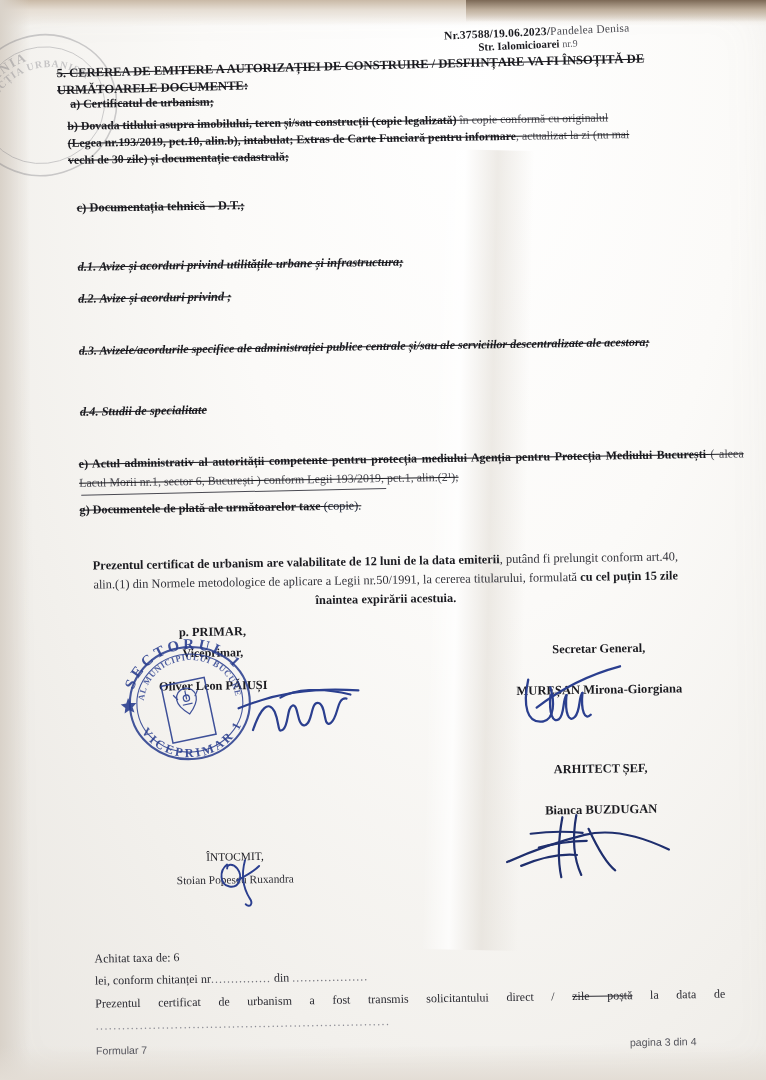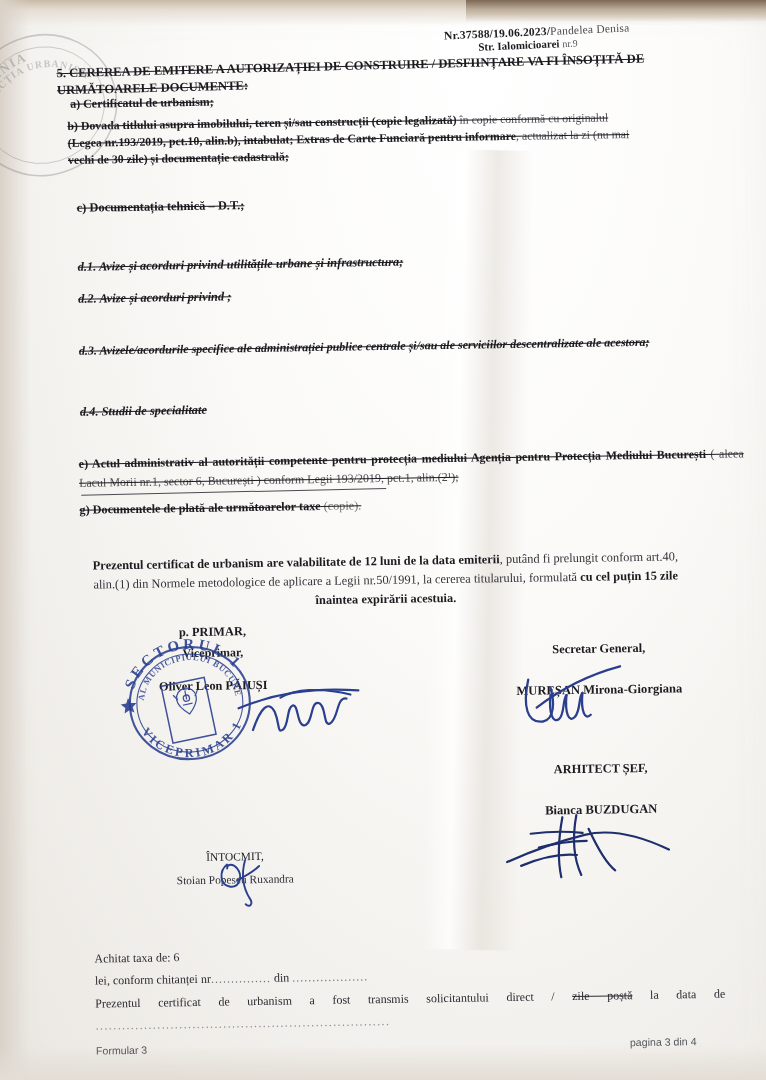--- a/index.html
+++ b/index.html
@@ -99,21 +99,21 @@
 
   #item-e { left: 80px; top: 450px; width: 665px; font-size: 12px; font-weight: bold;
             line-height: 19px; text-align: justify; text-decoration: line-through; }
   #item-e .dim { font-weight: normal; color: #4b4b52; }
   #underline-e {
     position: absolute; left: 82px; top: 489px; width: 305px; height: 1.4px;
     background: #4a4a52; transform: rotate(-0.4deg);
   }
   #item-g { left: 80px; top: 498px; font-size: 12.2px; font-weight: bold;
             text-decoration: line-through; }
-  #item-g .dim { font-weight: normal; color: #737373; }
+  #item-g .dim { font-weight: normal; color: #0f172a; }
 
   #validity {
     left: 88px; top: 552px; width: 594px; font-size: 12.4px;
     line-height: 19px; text-align: center;
   }
   #validity .reg { font-weight: normal; color: #33333a; }
 
   
   .sigtitle { font-size: 12.4px; font-weight: bold; text-align: center; }
   #sig-left { left: 116px; top: 622px; width: 190px; }
@@ -213,21 +213,21 @@
     </div>
 
     <div class="txt" id="ft-taxa"><span>Achitat taxa de:</span> <span>6</span></div>
 
     <div class="txt" id="ft-chitanta"><span>lei, conform chitanței nr</span><span class="dots">...............</span> <span>din</span> <span class="dots">...................</span></div>
 
     <div class="txt" id="ft-transmis"><span>Prezentul certificat de urbanism a fost transmis solicitantului direct /</span> <span class="strike">zile poștă</span> <span>la data de</span></div>
 
     <div class="txt" id="ft-dots2">...................................................................</div>
 
-    <div class="txt" id="ft-formular">Formular 3</div>
+    <div class="txt" id="ft-formular">Formular 7</div>
     <div class="txt" id="ft-pagina">pagina 3 din 4</div>
 
     <div id="stamp-main">
       <svg width="148" height="125" viewBox="0 0 148 125">
         <defs>
           <path id="arcTop" d="M 16 66 A 58 54 0 0 1 132 66"></path>
           <path id="arcTop2" d="M 28 66 A 46 43 0 0 1 120 66"></path>
           <path id="arcBot" d="M 18 68 A 56 52 0 0 0 130 68"></path>
         </defs>
         <g stroke="#2b3f8f" fill="none" stroke-width="2.1" opacity="0.88">

